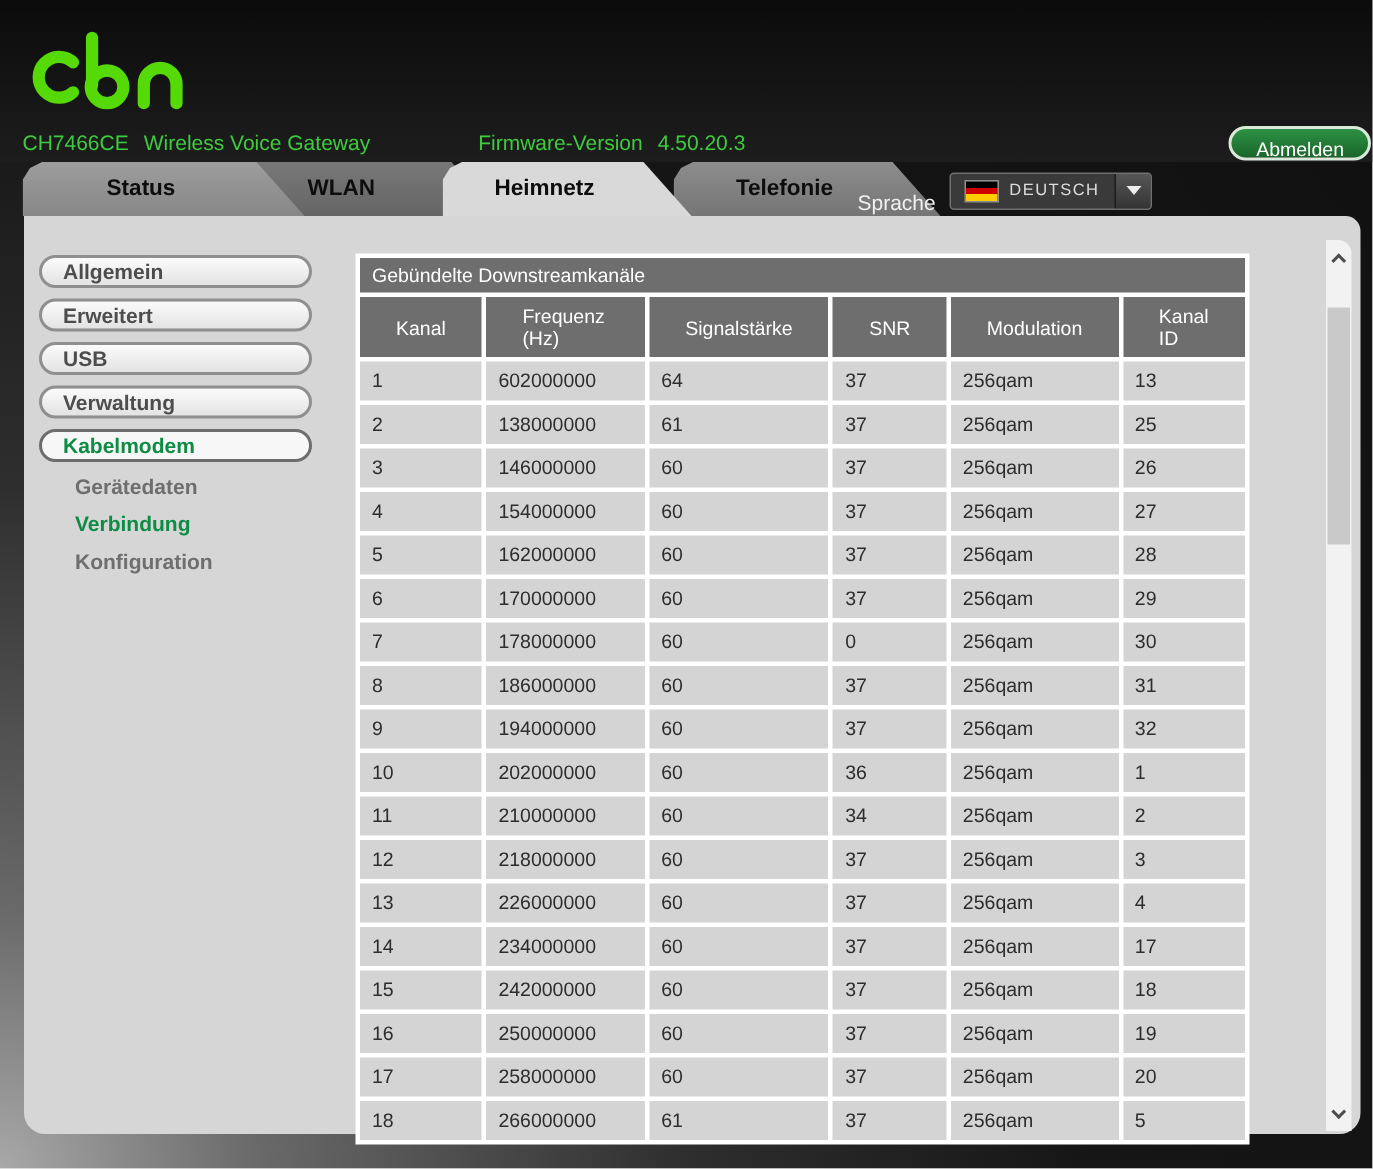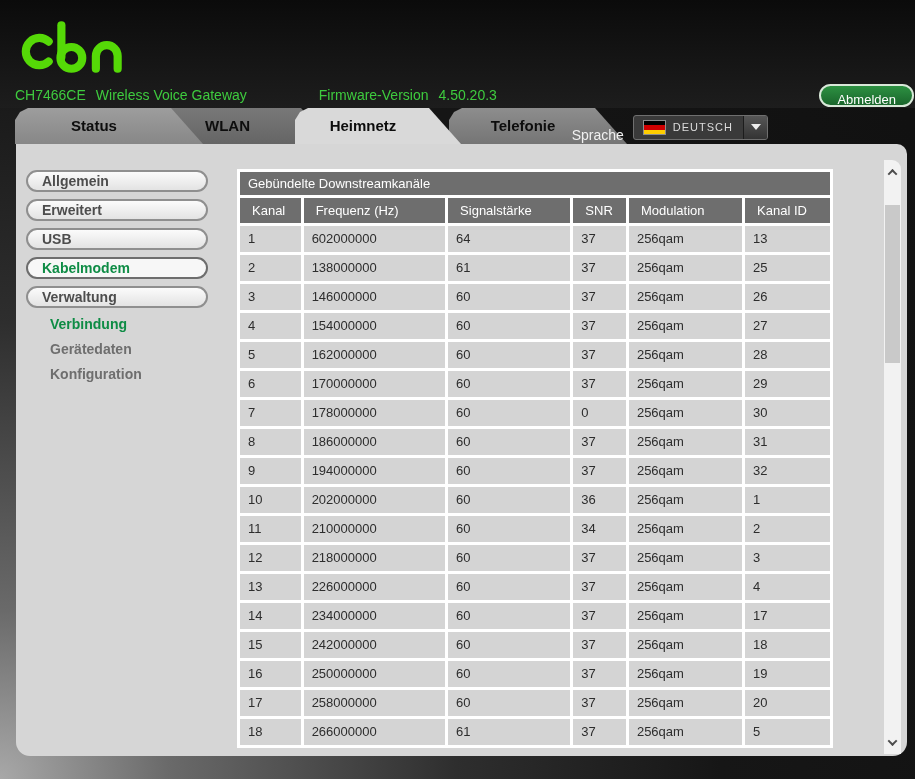--- a/index.html
+++ b/index.html
@@ -62,21 +62,21 @@
   .subitem { font-size:14px; font-weight:bold; color:#6e6e6e; padding-left:24px; margin-bottom:10px;
     line-height:15px; cursor:pointer; }
   .subitem.active { color:#0e8c45; }
 
   
   .main-area { position:absolute; left:221px; top:25px; width:596px; }
   table.ds { width:100%; border-collapse:separate; border-spacing:3px; background:#fff; }
   table.ds col.c1{width:60px;} table.ds col.c2{width:140px;} table.ds col.c3{width:121px;}
   table.ds col.c4{width:52px;} table.ds col.c5{width:112px;} table.ds col.c6{width:84px;}
   table.ds th { background:#6e6e6e; color:#fff; font-weight:normal; font-size:13px;
-    text-align:left; padding:5px 12px; line-height:15px; }
+    text-align:left; padding:5px 24px; line-height:15px; }
   table.ds th.title-cell { padding:4px 8px; }
   table.ds td { background:#d4d4d4; color:#2d2d2d; font-size:13px; padding:5px 8px; line-height:16px; }
 
   
   .scrollbar { position:absolute; right:6px; top:16px; width:17px; height:594px;
     background:#f2f2f2; border-radius:0 9px 0 0; }
   .scroll-btn { position:absolute; left:0; width:17px; height:20px; display:flex;
     align-items:center; justify-content:center; cursor:pointer; }
   .scroll-btn.up { top:2px; } .scroll-btn.down { bottom:2px; }
   .chev { width:7px; height:7px; border-top:2px solid #4d4d4d; border-right:2px solid #4d4d4d; }
@@ -139,28 +139,28 @@
 
   <div class="panel">
     <div class="sidebar">
       <div class="pills">
   <div class="pill">Allgemein</div>
 
   <div class="pill">Erweitert</div>
 
   <div class="pill">USB</div>
 
+  <div class="pill">Verwaltung</div>
+
   <div class="pill active">Kabelmodem</div>
-
-  <div class="pill">Verwaltung</div>
 </div>
       <div class="subitems">
+  <div class="subitem">Gerätedaten</div>
+
   <div class="subitem active">Verbindung</div>
-
-  <div class="subitem">Gerätedaten</div>
 
   <div class="subitem">Konfiguration</div>
 </div>
     </div>
 
     <div class="main-area">
       <table class="ds">
         <colgroup>
           <col class="c1">
             <col class="c2">

